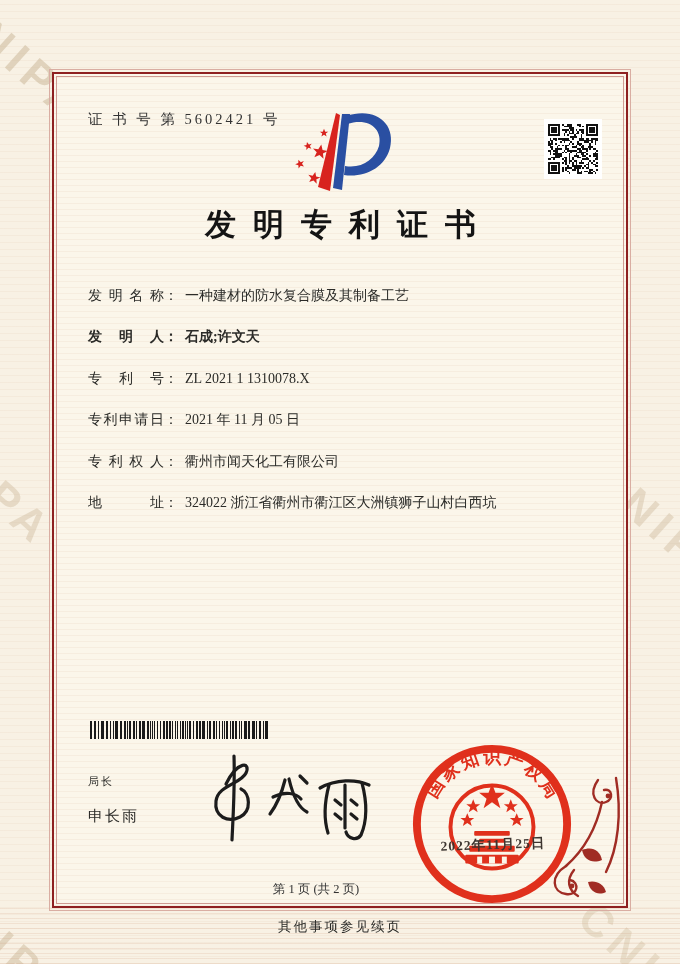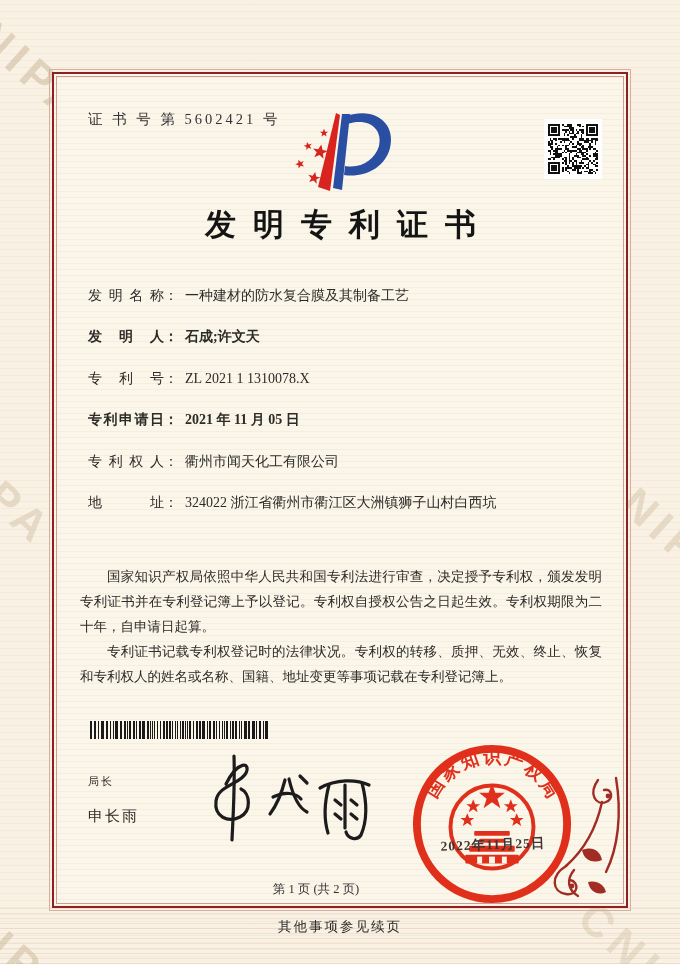--- a/index.html
+++ b/index.html
@@ -36,21 +36,21 @@
   .cert-no{position:absolute;left:88px;top:110px;font-size:14.5px;letter-spacing:3px;color:#333;}
   .logo{position:absolute;left:272px;top:94px;width:142px;height:106px;}
   .qr{position:absolute;left:544px;top:119px;width:58px;height:60px;background:#fff;padding:4px;box-sizing:border-box;}
   .qr svg{width:100%;height:100%;}
   .title{position:absolute;left:0;width:680px;top:204px;text-align:center;
     font-size:31px;font-weight:bold;letter-spacing:17px;margin-left:9px;color:#141414;}
   
   .frow{position:absolute;left:88px;font-size:14px;white-space:nowrap;color:#2b2b28;}
   .flabel{display:inline-block;width:76px;text-align:justify;text-align-last:justify;text-justify:inter-character;vertical-align:bottom;}
   .fcolon{display:inline-block;margin-right:7px;}
-  .frow.r1{top:287px;} .frow.r2{top:328px;font-weight:bold;} .frow.r3{top:370px;} .frow.r4{top:411px;font-weight:bold;}
+  .frow.r1{top:287px;} .frow.r2{top:328px;font-weight:bold;} .frow.r3{top:370px;} .frow.r4{top:411px;}
   .frow.r5{top:453px;} .frow.r6{top:494px;} .frow.r7{top:536px;}
   .grant-no{position:absolute;left:345px;top:0;}
   .paras{position:absolute;left:80px;top:565px;width:522px;font-size:13.5px;line-height:1.85;
     text-align:justify;color:#2b2b28;}
   .paras p{margin:0;text-indent:2em;}
   .barcode{position:absolute;left:90px;top:721px;width:180px;height:18px;}
   .signer-title{position:absolute;left:88px;top:774px;font-size:11px;letter-spacing:2px;}
   .signer-name{position:absolute;left:88px;top:807px;font-size:15px;letter-spacing:2px;}
   .signature{position:absolute;left:188px;top:748px;width:190px;height:96px;}
   .seal{position:absolute;left:408px;top:740px;width:168px;height:168px;}
@@ -430,24 +430,20 @@
   <div class="frow r4">
     <span class="flabel">专利申请日</span><span class="fcolon">：</span><span>2021 年 11 月 05 日</span>
   </div>
   <div class="frow r5">
     <span class="flabel">专利权人</span><span class="fcolon">：</span><span>衢州市闻天化工有限公司</span>
   </div>
   <div class="frow r6">
     <span class="flabel">地址</span><span class="fcolon">：</span><span>324022 浙江省衢州市衢江区大洲镇狮子山村白西坑</span>
   </div>
 
-  <div class="paras">
-    <p>国家知识产权局依照中华人民共和国专利法进行审查，决定授予专利权，颁发发明专利证书并在专利登记簿上予以登记。专利权自授权公告之日起生效。专利权期限为二十年，自申请日起算。</p>
-    <p>专利证书记载专利权登记时的法律状况。专利权的转移、质押、无效、终止、恢复和专利权人的姓名或名称、国籍、地址变更等事项记载在专利登记簿上。</p>
-  </div>
 
   <div class="barcode">
     <svg id="barcode-svg" viewBox="0 0 180 18" width="180" height="18" shape-rendering="crispEdges">
         <rect x="0" y="0" width="2" height="18" fill="#1a1a1a"></rect>
         <rect x="4" y="0" width="2" height="18" fill="#1a1a1a"></rect>
         <rect x="8" y="0" width="1" height="18" fill="#1a1a1a"></rect>
         <rect x="11" y="0" width="3" height="18" fill="#1a1a1a"></rect>
         <rect x="16" y="0" width="2" height="18" fill="#1a1a1a"></rect>
         <rect x="20" y="0" width="1" height="18" fill="#1a1a1a"></rect>
         <rect x="23" y="0" width="1" height="18" fill="#1a1a1a"></rect>

